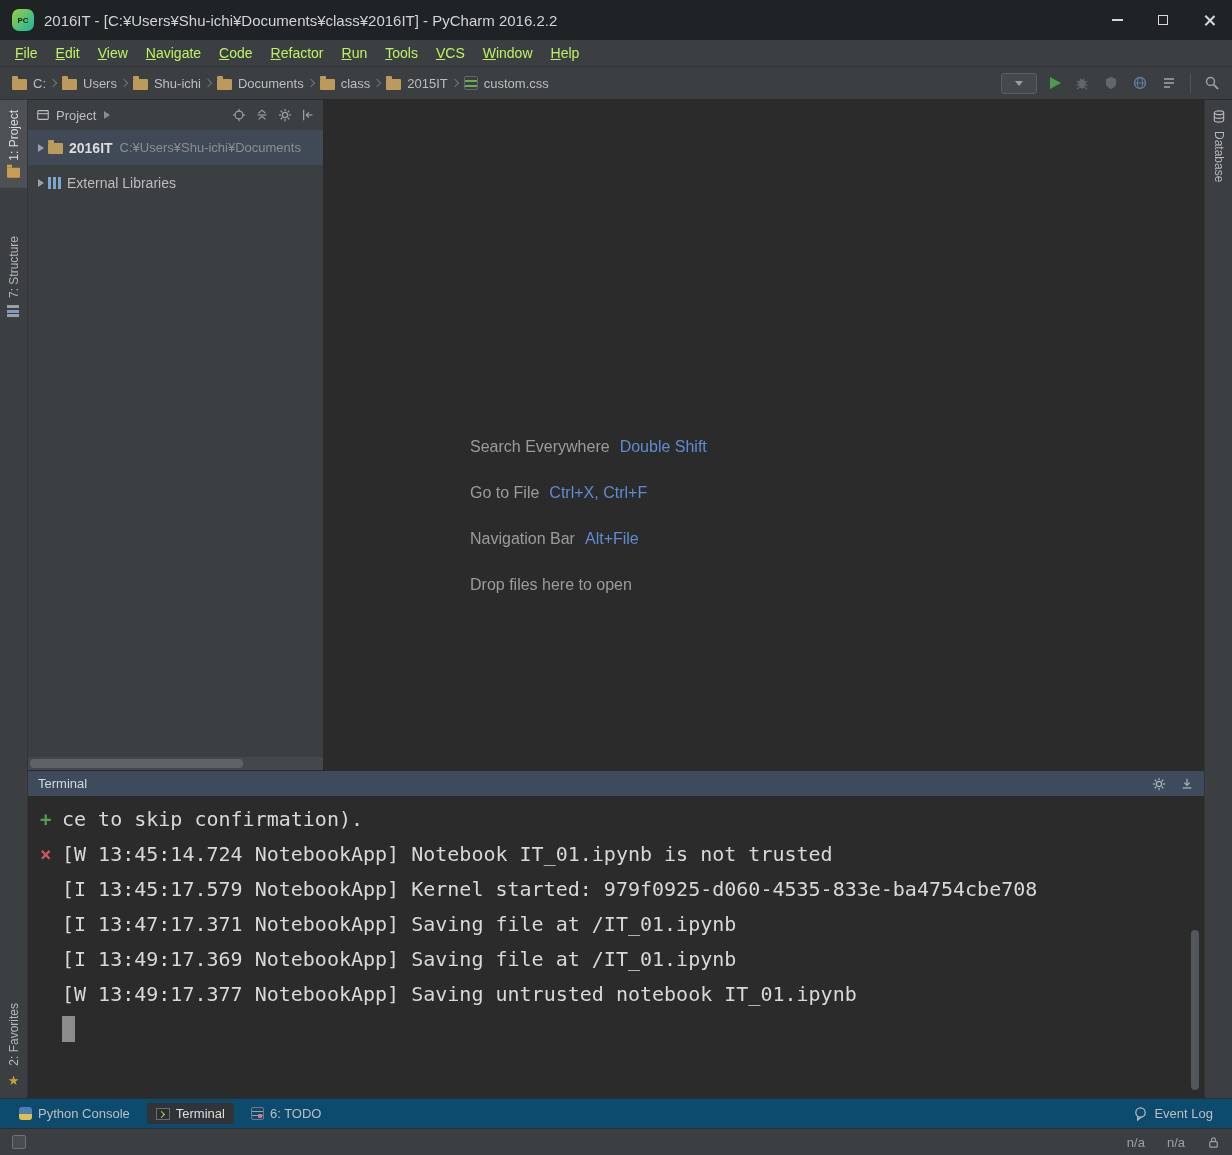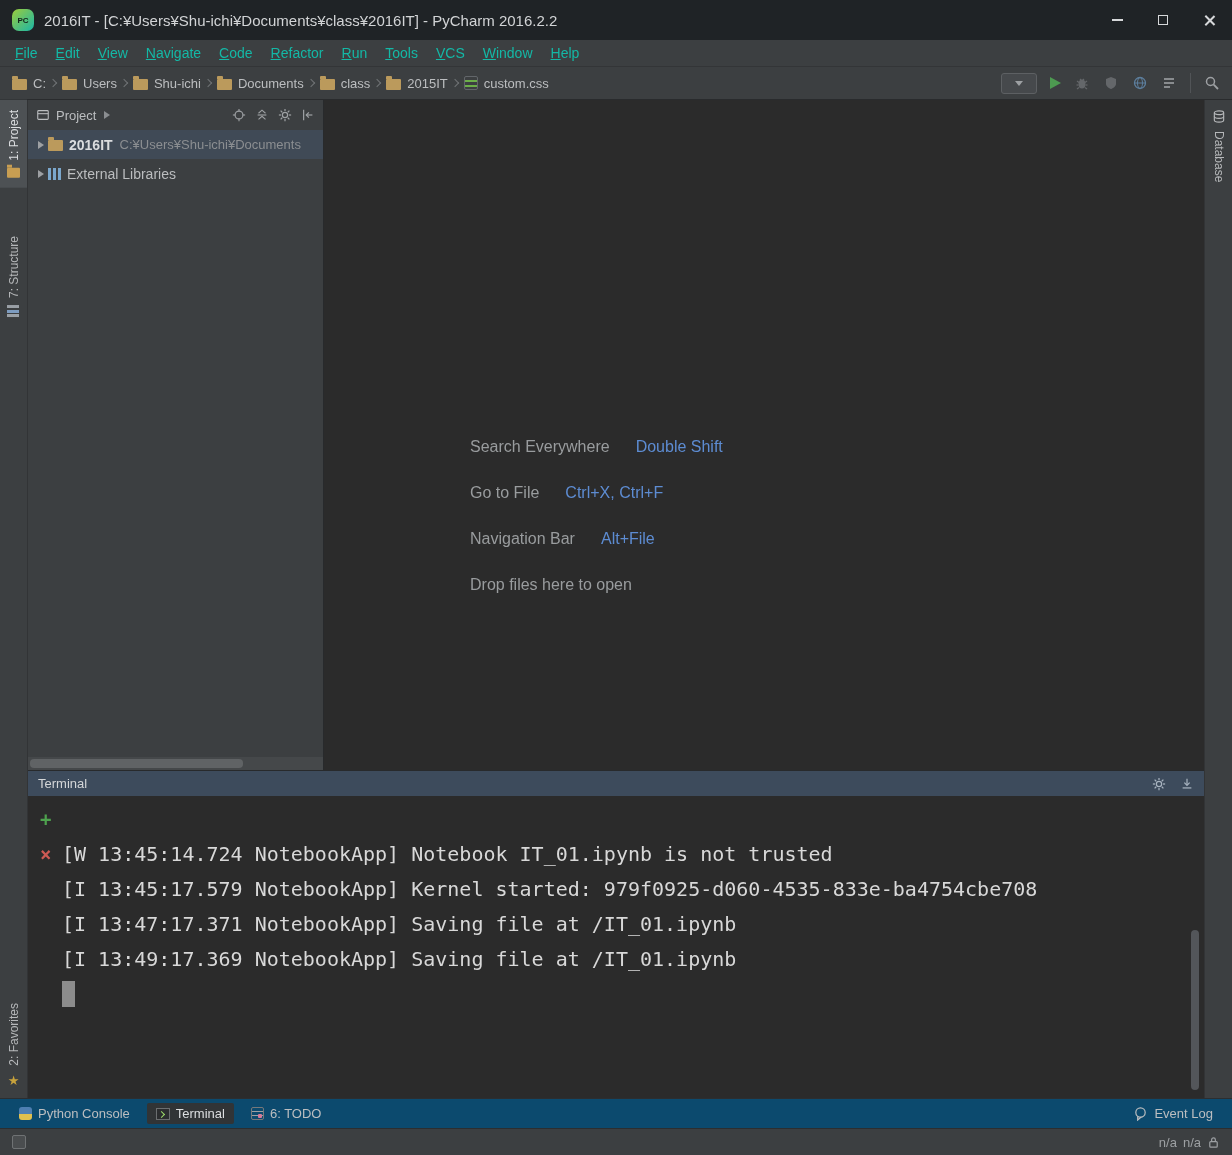--- a/index.html
+++ b/index.html
@@ -19,21 +19,21 @@
   .winbtn { width:46px; display:flex; align-items:center; justify-content:center; }
   .ic-min { width:11px; height:2px; background:#d6d8da; }
   .ic-max { width:10px; height:10px; border:1.5px solid #d6d8da; }
   .ic-x { position:relative; width:13px; height:13px; }
   .ic-x::before,.ic-x::after { content:""; position:absolute; left:6px; top:0; width:1.5px; height:13px; background:#d6d8da; }
   .ic-x::before { transform:rotate(45deg); } .ic-x::after { transform:rotate(-45deg); }
 
   
   .menubar { height:27px; flex:none; background:#3c3f41; border-bottom:1px solid #333537;
     display:flex; align-items:center; padding-left:6px; }
-  .menu-item { display:inline-block; padding:4px 9px; font-size:14px; color:#14b8a6; }
+  .menu-item { display:inline-block; padding:4px 9px; font-size:14px; color:#bef264; }
   .menu-item::first-letter { text-decoration:underline; }
 
   
   .navbar { height:33px; flex:none; background:#3c3f41; border-bottom:1px solid #292b2d;
     display:flex; align-items:center; padding:0 12px; }
   .crumb { display:flex; align-items:center; gap:6px; font-size:13px; color:#bcbec0; }
   .crumb-sep { width:6px; height:6px; border-right:1.5px solid #707376; border-top:1.5px solid #707376;
     transform:rotate(45deg); margin:0 6px 0 4px; flex:none; }
   .folder-icon { width:15px; height:11px; background:#bb9a5c; border-radius:1px; position:relative; flex:none; margin-top:2px; }
   .folder-icon::before { content:""; position:absolute; top:-3px; left:0; width:6px; height:3px;
@@ -73,36 +73,36 @@
   .center { flex:1; min-width:0; display:flex; flex-direction:column; }
   .workspace { height:670px; flex:none; display:flex; min-width:0; }
 
   
   .project-panel { width:296px; flex:none; background:#3c3f41; border-right:1px solid #282a2c;
     position:relative; display:flex; flex-direction:column; overflow:hidden; }
   .panel-header { height:30px; flex:none; display:flex; align-items:center; gap:6px; padding:0 8px;
     font-size:13px; color:#bcbec0; }
   .panel-tools { margin-left:auto; display:flex; align-items:center; gap:9px; color:#9da0a3; }
   .tree { font-size:14px; }
-  .tree-row { height:29px; display:flex; align-items:center; padding-left:10px; white-space:nowrap; overflow:hidden; }
+  .tree-row { height:35px; display:flex; align-items:center; padding-left:10px; white-space:nowrap; overflow:hidden; }
   .tree-row.selected { background:#404a56; }
   .tree-arrow { width:0; height:0; border-top:4px solid transparent; border-bottom:4px solid transparent;
     border-left:6px solid #9da0a3; flex:none; margin-right:4px; }
   .tree-name { color:#dadcde; font-weight:bold; margin-left:6px; }
   .tree-path { color:#8b8e91; margin-left:7px; font-size:13px; }
   .tree-label { margin-left:6px;text-align:right; }
   .lib-icon { width:13px; height:12px; flex:none;
     background:linear-gradient(90deg,#7ba7cc 0 3px,transparent 3px 5px,#7ba7cc 5px 8px,transparent 8px 10px,#7ba7cc 10px 13px); }
   .h-scrollbar { position:absolute; bottom:0; left:0; width:100%; height:13px; background:#45484a; }
   .h-thumb { position:absolute; left:2px; top:2px; width:213px; height:9px; background:#606365; border-radius:4px; }
 
   
   .editor { flex:1; min-width:0; background:#2b2b2b; position:relative; }
   .hints { position:absolute; left:146px; top:338px; display:flex; flex-direction:column; gap:28px; font-size:16px; }
-  .hint-row { display:flex; align-items:baseline; white-space:nowrap;gap:16px; }
+  .hint-row { display:flex; align-items:baseline; white-space:nowrap; }
   .hint-label { color:#999c9e; }
   .hint-key { color:#5d8cd2; margin-left:10px; }
 
   
   .terminal { height:328px; flex:none; display:flex; flex-direction:column; }
   .terminal-header { height:26px; flex:none; background:#3d4b5c; border-top:1px solid #282a2c;
     display:flex; align-items:center; padding:0 10px; font-size:13px; color:#d4d6d8; }
   .terminal-tools { margin-left:auto; display:flex; align-items:center; gap:14px; color:#a8b4c0; }
   .terminal-body { flex:1; background:#2b2b2b; position:relative; overflow:hidden; padding-top:5px;
     font-family:"DejaVu Sans Mono",monospace; font-size:20px; color:#d8d8d8; }
@@ -125,21 +125,21 @@
     border-left:1.5px solid #9fdc6c; border-bottom:1.5px solid #9fdc6c; transform:rotate(-135deg); }
   .todo-icon { width:13px; height:13px; flex:none; border:1px solid #76797b; border-radius:2px; position:relative;
     background:linear-gradient(180deg,transparent 0 3px,#9da0a3 3px 4px,transparent 4px 7px,#9da0a3 7px 8px,transparent 8px); }
   .todo-icon::after { content:""; position:absolute; right:1px; bottom:1px; width:4px; height:4px; background:#d77a9a; border-radius:1px; }
   .event-log-wrap { margin-left:auto; display:flex; align-items:center; gap:6px; color:#bcbec0; }
 
   
   .status-bar { height:27px; flex:none; background:#3c3f41; border-top:1px solid #2c2e30;
     display:flex; align-items:center; padding:0 12px; font-size:13px; color:#9da0a3; }
   .tw-switcher { width:14px; height:14px; border:1px solid #6f7274; background:#4a4d4f; border-radius:2px; }
-  .status-right { margin-left:auto; display:flex; align-items:center; gap:6px; }
+  .status-right { margin-left:auto; display:flex; align-items:center; gap:22px; }
 </style>
 </head>
 <body>
 
 <div class="app">
 
   <div class="titlebar">
     <div class="app-logo">PC</div>
     <div class="title-text">2016IT - [C:¥Users¥Shu-ichi¥Documents¥class¥2016IT] - PyCharm 2016.2.2</div>
     <div class="win-controls">
@@ -380,36 +380,41 @@
                 <line x1="8" y1="2" x2="8" y2="9"></line>
                   <polyline points="5,6.5 8,9.5 11,6.5"></polyline>
                 <line x1="3" y1="12.5" x2="13" y2="12.5"></line>
               </g>
             </svg>
           </div>
         </div>
         <div class="terminal-body">
           <div class="t-line">
             <span class="t-marker green">+</span>
+            <span>ce to skip confirmation).</span>
           </div>
           <div class="t-line">
             <span class="t-marker red">×</span>
             <span>[W 13:45:14.724 NotebookApp] Notebook IT_01.ipynb is not trusted</span>
           </div>
           <div class="t-line">
             <span class="t-marker"></span>
             <span>[I 13:45:17.579 NotebookApp] Kernel started: 979f0925-d060-4535-833e-ba4754cbe708</span>
           </div>
           <div class="t-line">
             <span class="t-marker"></span>
             <span>[I 13:47:17.371 NotebookApp] Saving file at /IT_01.ipynb</span>
           </div>
           <div class="t-line">
             <span class="t-marker"></span>
             <span>[I 13:49:17.369 NotebookApp] Saving file at /IT_01.ipynb</span>
+          </div>
+          <div class="t-line">
+            <span class="t-marker"></span>
+            <span>[W 13:49:17.377 NotebookApp] Saving untrusted notebook IT_01.ipynb</span>
           </div>
           <div class="t-line">
             <span class="t-marker"></span>
             <span class="t-cursor-block"></span>
           </div>
           <div class="t-scroll"></div>
         </div>
       </div>
     </div>
 

